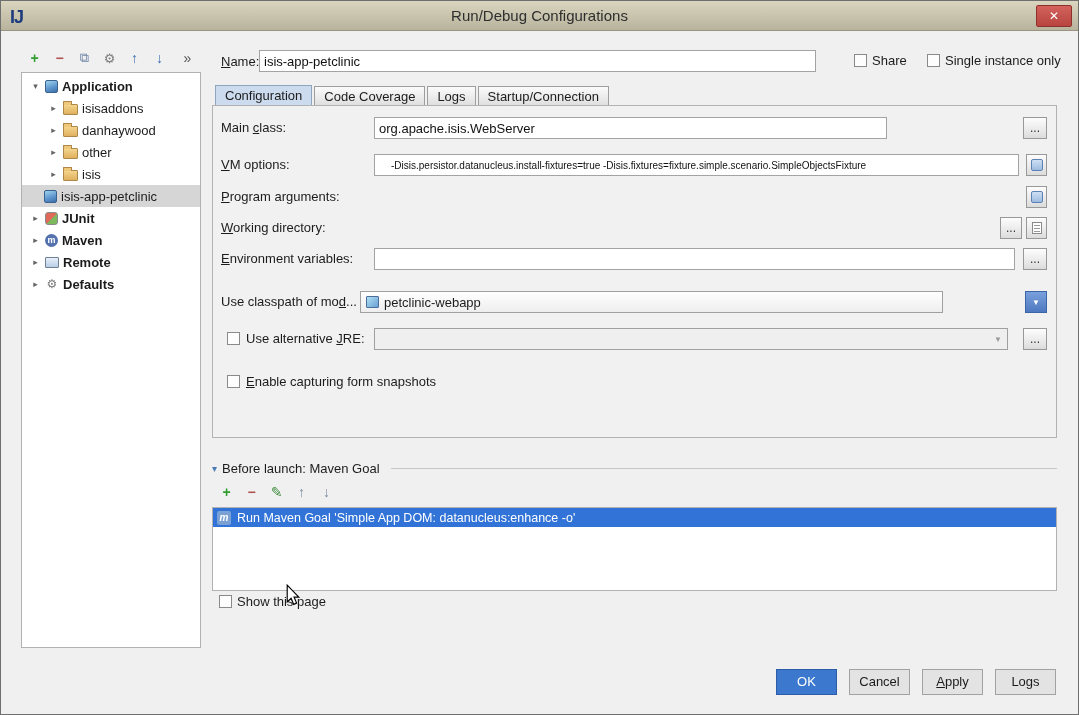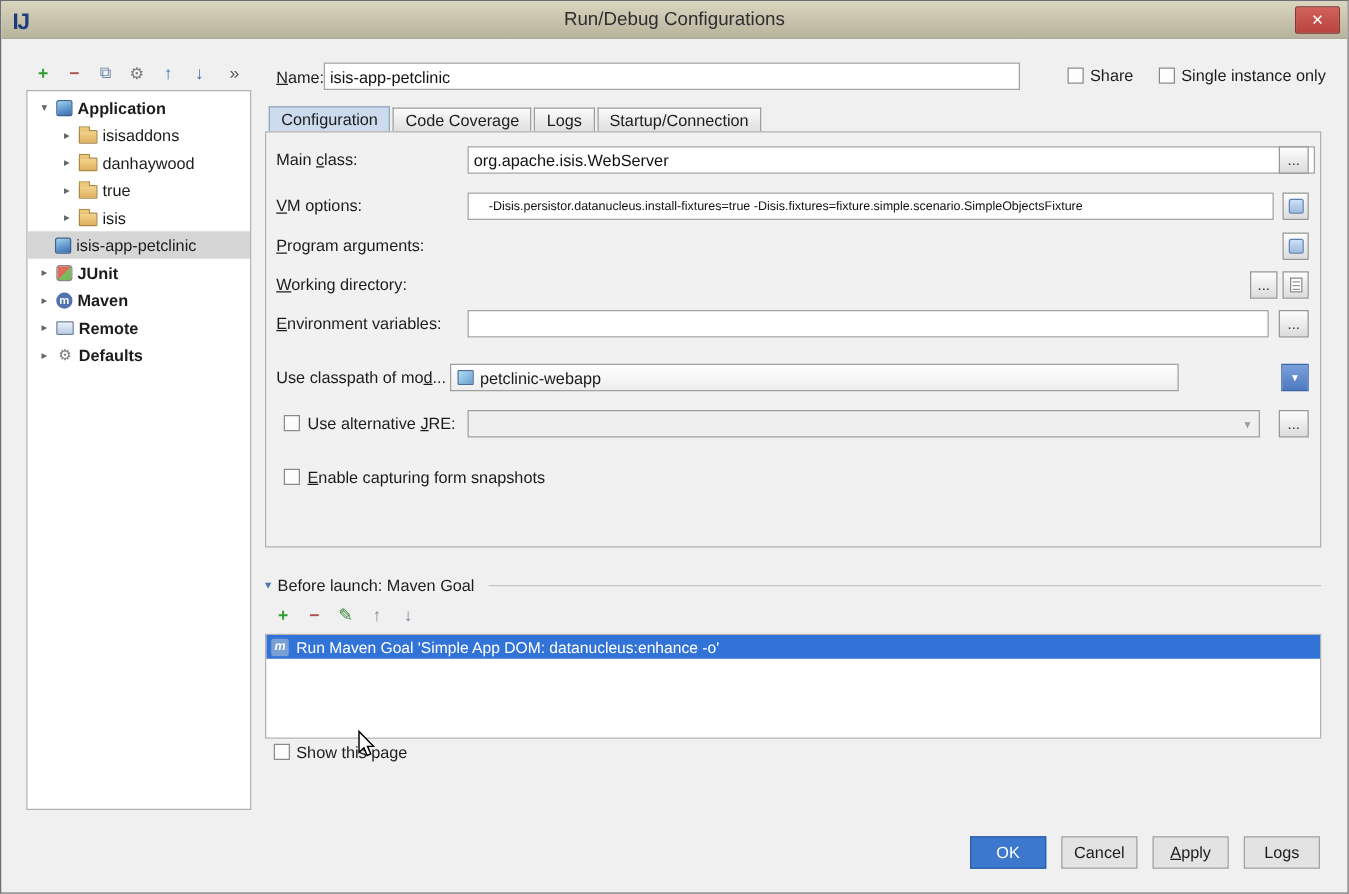--- a/index.html
+++ b/index.html
@@ -129,21 +129,21 @@
       <span>isisaddons</span>
     </div>
     <div class="tree-row lvl1">
       <span class="arrow">▸</span>
       <span class="folder"></span>
       <span>danhaywood</span>
     </div>
     <div class="tree-row lvl1">
       <span class="arrow">▸</span>
       <span class="folder"></span>
-      <span>true</span>
+      <span>other</span>
     </div>
     <div class="tree-row lvl1">
       <span class="arrow">▸</span>
       <span class="folder"></span>
       <span>isis</span>
     </div>
     <div class="tree-row leaf sel">
       <span class="appicon"></span>
       <span>isis-app-petclinic</span>
     </div>
@@ -179,21 +179,21 @@
   <div class="tabs">
     <div class="tab selected">Configuration</div>
     <div class="tab">Code Coverage</div>
     <div class="tab">Logs</div>
     <div class="tab">Startup/Connection</div>
   </div>
 
   <div class="pane"></div>
 
   <label class="lbl" style="left:220px; top:119px;">Main <u>c</u>lass:</label>
-  <input class="text-field" style="left: 373px; top: 116px; width: 678px;" value="org.apache.isis.WebServer">
+  <input class="text-field" style="left: 373px; top: 116px; width: 513px;" value="org.apache.isis.WebServer">
   <div class="mini-btn" style="left:1022px; top:116px; width:24px;">...</div>
 
   <label class="lbl" style="left:220px; top:156px;"><u>V</u>M options:</label>
   <input class="text-field tight" style="left: 373px; top: 153px; width: 645px;" value="-Disis.persistor.datanucleus.install-fixtures=true -Disis.fixtures=fixture.simple.scenario.SimpleObjectsFixture">
   <div class="mini-btn" style="left:1025px; top:153px; width:21px;">
       <span class="expicon"></span>
     </div>
 
   <label class="lbl" style="left:220px; top:188px;"><u>P</u>rogram arguments:</label>
   <div class="mini-btn" style="left:1025px; top:185px; width:21px;">

